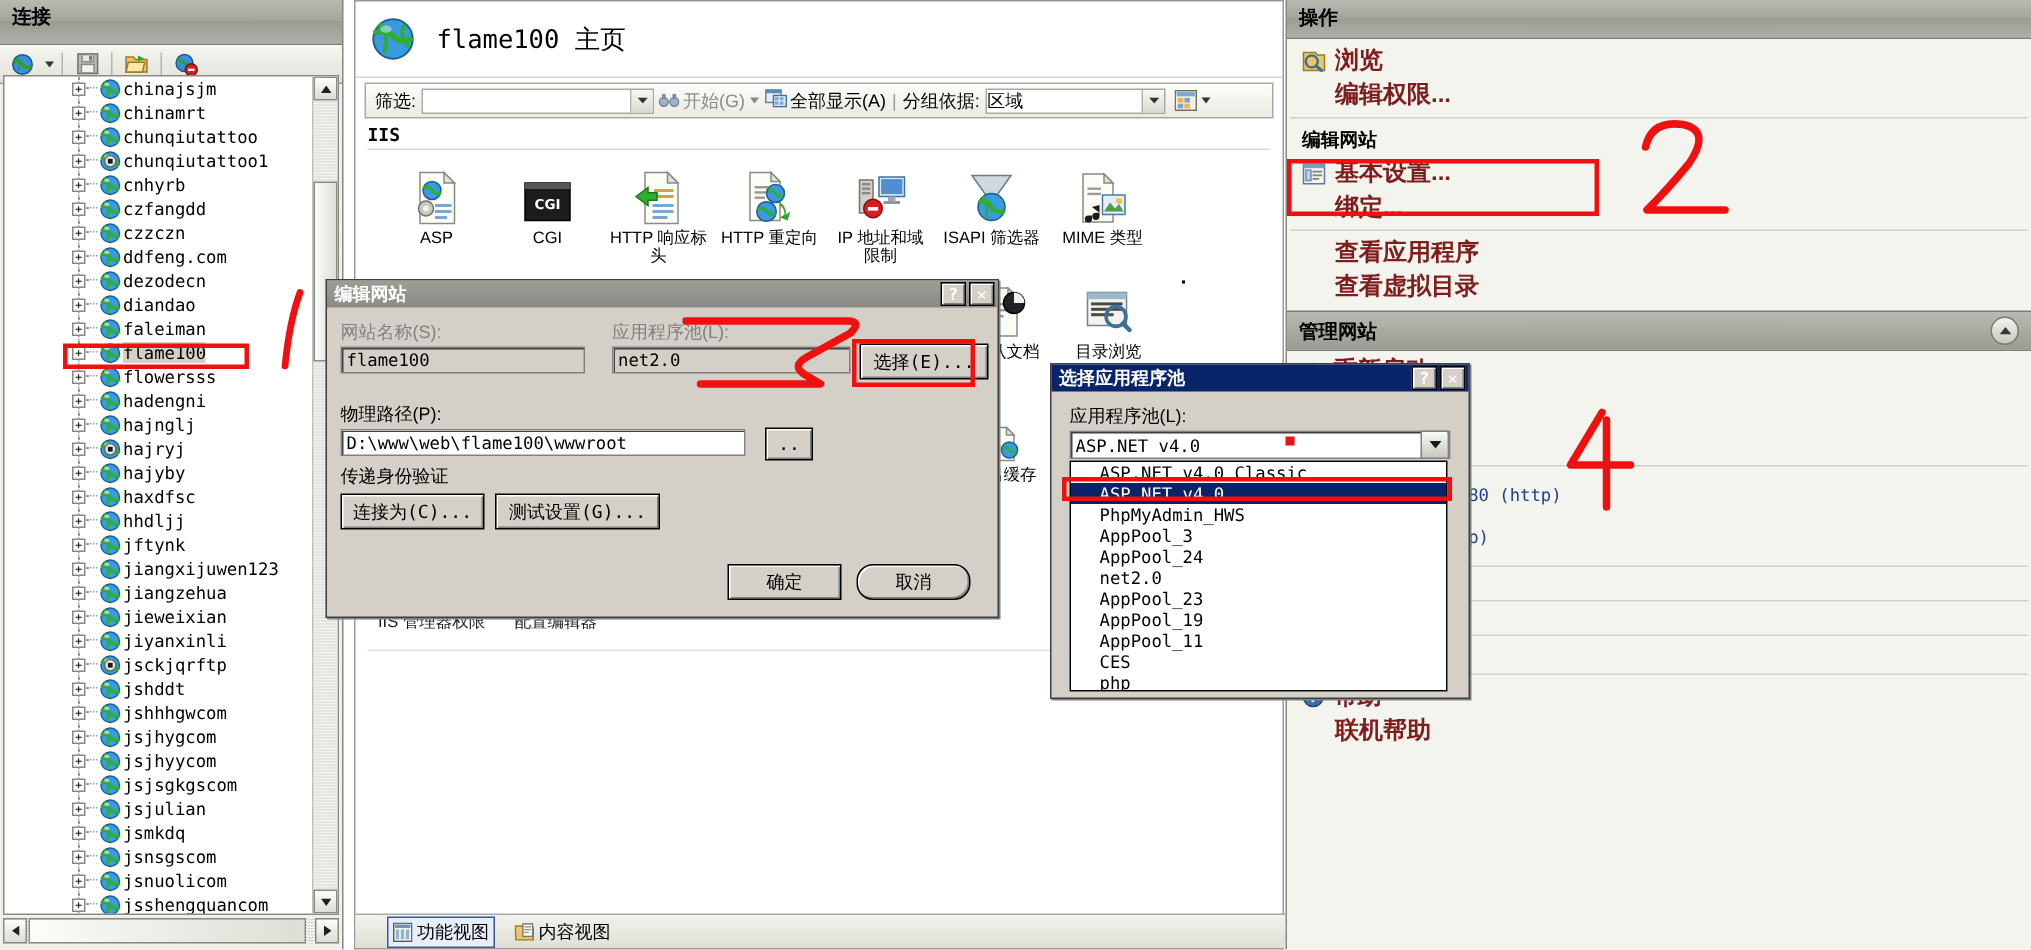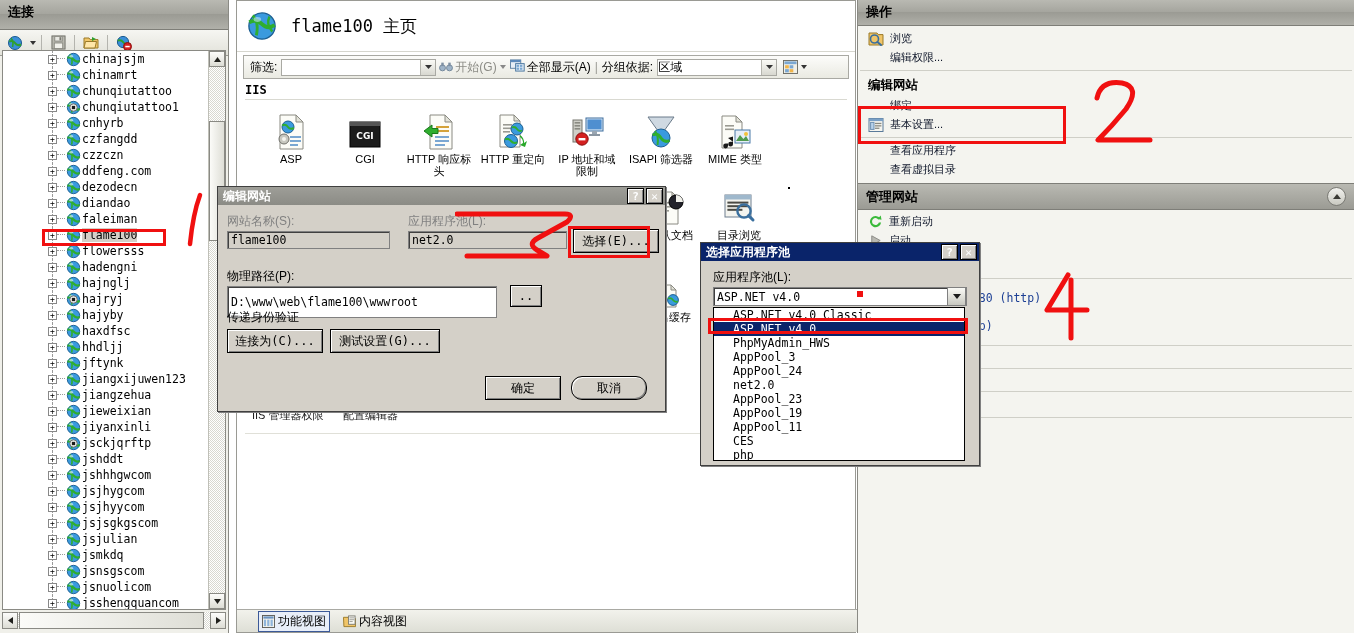--- a/index.html
+++ b/index.html
@@ -100,21 +100,21 @@
   }
   .viewtab{display:flex;align-items:center;gap:3px;font-size:12px;padding:1px 3px;}
   .viewtab.active{border:1px solid #3b5998;background:#e8eef8;}
 
   
   #actions{
     position:absolute;left:857px;top:0;width:497px;height:633px;
     background:#f4f4ef;border-left:1px solid #8a8a84;box-sizing:border-box;
   }
   .act-row{display:flex;align-items:center;gap:6px;padding:1px 0 1px 10px;min-height:17px;}
-  .act-link{color:#0f172a;font-size:11px;}
+  .act-link{color:#7f1d1d;font-size:16px;font-weight:bold;}
   .act-group{font-weight:bold;font-size:12.5px;padding:3px 0 2px 10px;}
   .act-rule{border-top:1px solid #cfcfc7;margin:3px 2px;}
   .act-sub{background:linear-gradient(to bottom,#b9b9b2,#9b9b94);border-top:1px solid #7e7e78;border-bottom:1px solid #7e7e78;
      font-weight:bold;font-size:13px;padding:3px 8px;display:flex;align-items:center;justify-content:space-between;}
   .collapse-btn{width:17px;height:17px;border-radius:50%;background:linear-gradient(to bottom,#f2f2ee,#c8c8c0);
      border:1px solid #7a7a74;display:flex;align-items:center;justify-content:center;}
   .binding-line{font-family:"DejaVu Sans Mono","Liberation Mono",monospace;font-size:11.5px;color:#1c3f94;padding-left:10px;}
 
   
   .dlg{position:absolute;background:#d4d0c8;border:1px solid #404040;box-shadow:1px 1px 0 #808080;}
@@ -907,34 +907,34 @@
       </svg>
       <span class="act-link">浏览</span>
     </div>
     <div class="act-row" style="padding-left:32px;">
       <span class="act-link">编辑权限...</span>
     </div>
 
     <div class="act-rule"></div>
 
     <div class="act-group">编辑网站</div>
-    <div class="act-row" style="padding-left:32px;">
-      <span class="act-link">绑定...</span>
-    </div>
     <div class="act-row">
       <svg width="16" height="16" viewBox="0 0 16 16">
         <rect x="1" y="1.5" width="14" height="13" fill="#f5f5f0" stroke="#5a7a9a"></rect>
         <rect x="1" y="1.5" width="14" height="2.6" fill="#7aa0c6"></rect>
         <rect x="2.6" y="5.4" width="3.4" height="7" fill="#b7d2ea" stroke="#6e90b2"></rect>
         <rect x="7" y="5.8" width="6.4" height="1.3" fill="#8a8a82"></rect>
           <rect x="7" y="8.2" width="6.4" height="1.3" fill="#8a8a82"></rect>
           <rect x="7" y="10.6" width="4.4" height="1.3" fill="#8a8a82"></rect>
       </svg>
       <span class="act-link">基本设置...</span>
     </div>
+    <div class="act-row" style="padding-left:32px;">
+      <span class="act-link">绑定...</span>
+    </div>
     <div class="act-rule"></div>
     <div class="act-row" style="padding-left:32px;">
       <span class="act-link">查看应用程序</span>
     </div>
     <div class="act-row" style="padding-left:32px;">
       <span class="act-link">查看虚拟目录</span>
     </div>
 
     <div class="act-sub" style="margin-top:4px;">
       <span>管理网站</span>
@@ -1003,21 +1003,21 @@
     </div>
 
     <div style="position:absolute;left:190px;top:26px;" class="dlg-lbl dim">应用程序池(L):</div>
     <div class="inp disabled" style="position:absolute;left:190px;top:44px;width:159px;height:18px;">
       <span>net2.0</span>
     </div>
     <div class="dlg-btn" style="position:absolute;left:570px;top:0;width:0;height:0;"></div>
     <div class="dlg-btn" style="position:absolute;left:355px;top:42px;width:84px;height:22px;">选择(E)...</div>
 
     <div style="position:absolute;left:9px;top:81px;" class="dlg-lbl">物理路径(P):</div>
-    <div class="inp" style="position:absolute;left:9px;top:99px;width:270px;height:32px;background:#fff;">
+    <div class="inp" style="position:absolute;left:9px;top:99px;width:270px;height:18px;background:#fff;">
       <span>D:\www\web\flame100\wwwroot</span>
     </div>
     <div class="dlg-btn" style="position:absolute;left:292px;top:98px;width:30px;height:20px;">..</div>
 
     <div style="position:absolute;left:9px;top:122px;" class="dlg-lbl">传递身份验证</div>
     <div class="dlg-btn" style="position:absolute;left:9px;top:142px;width:94px;height:22px;">连接为(C)...</div>
     <div class="dlg-btn" style="position:absolute;left:112px;top:142px;width:108px;height:22px;">测试设置(G)...</div>
 
     <div class="dlg-btn" style="position:absolute;left:267px;top:189px;width:74px;height:22px;">确定</div>
     <div class="dlg-btn" style="position:absolute;left:353px;top:189px;width:74px;height:22px;border-radius:11px;">取消</div>

